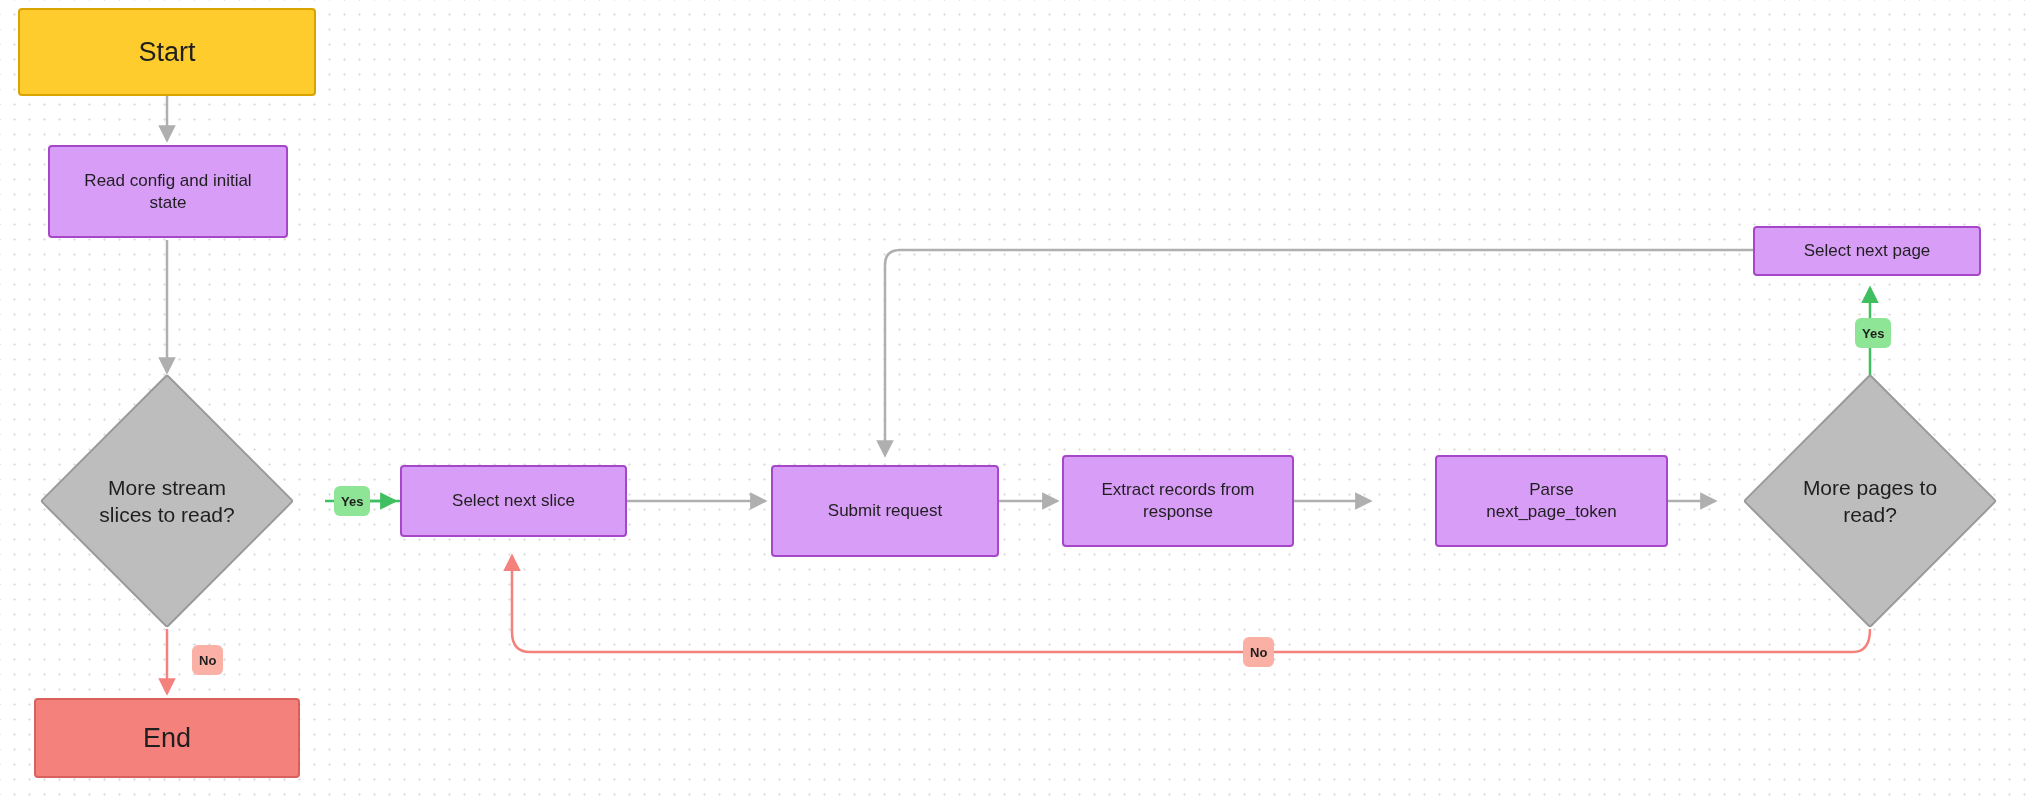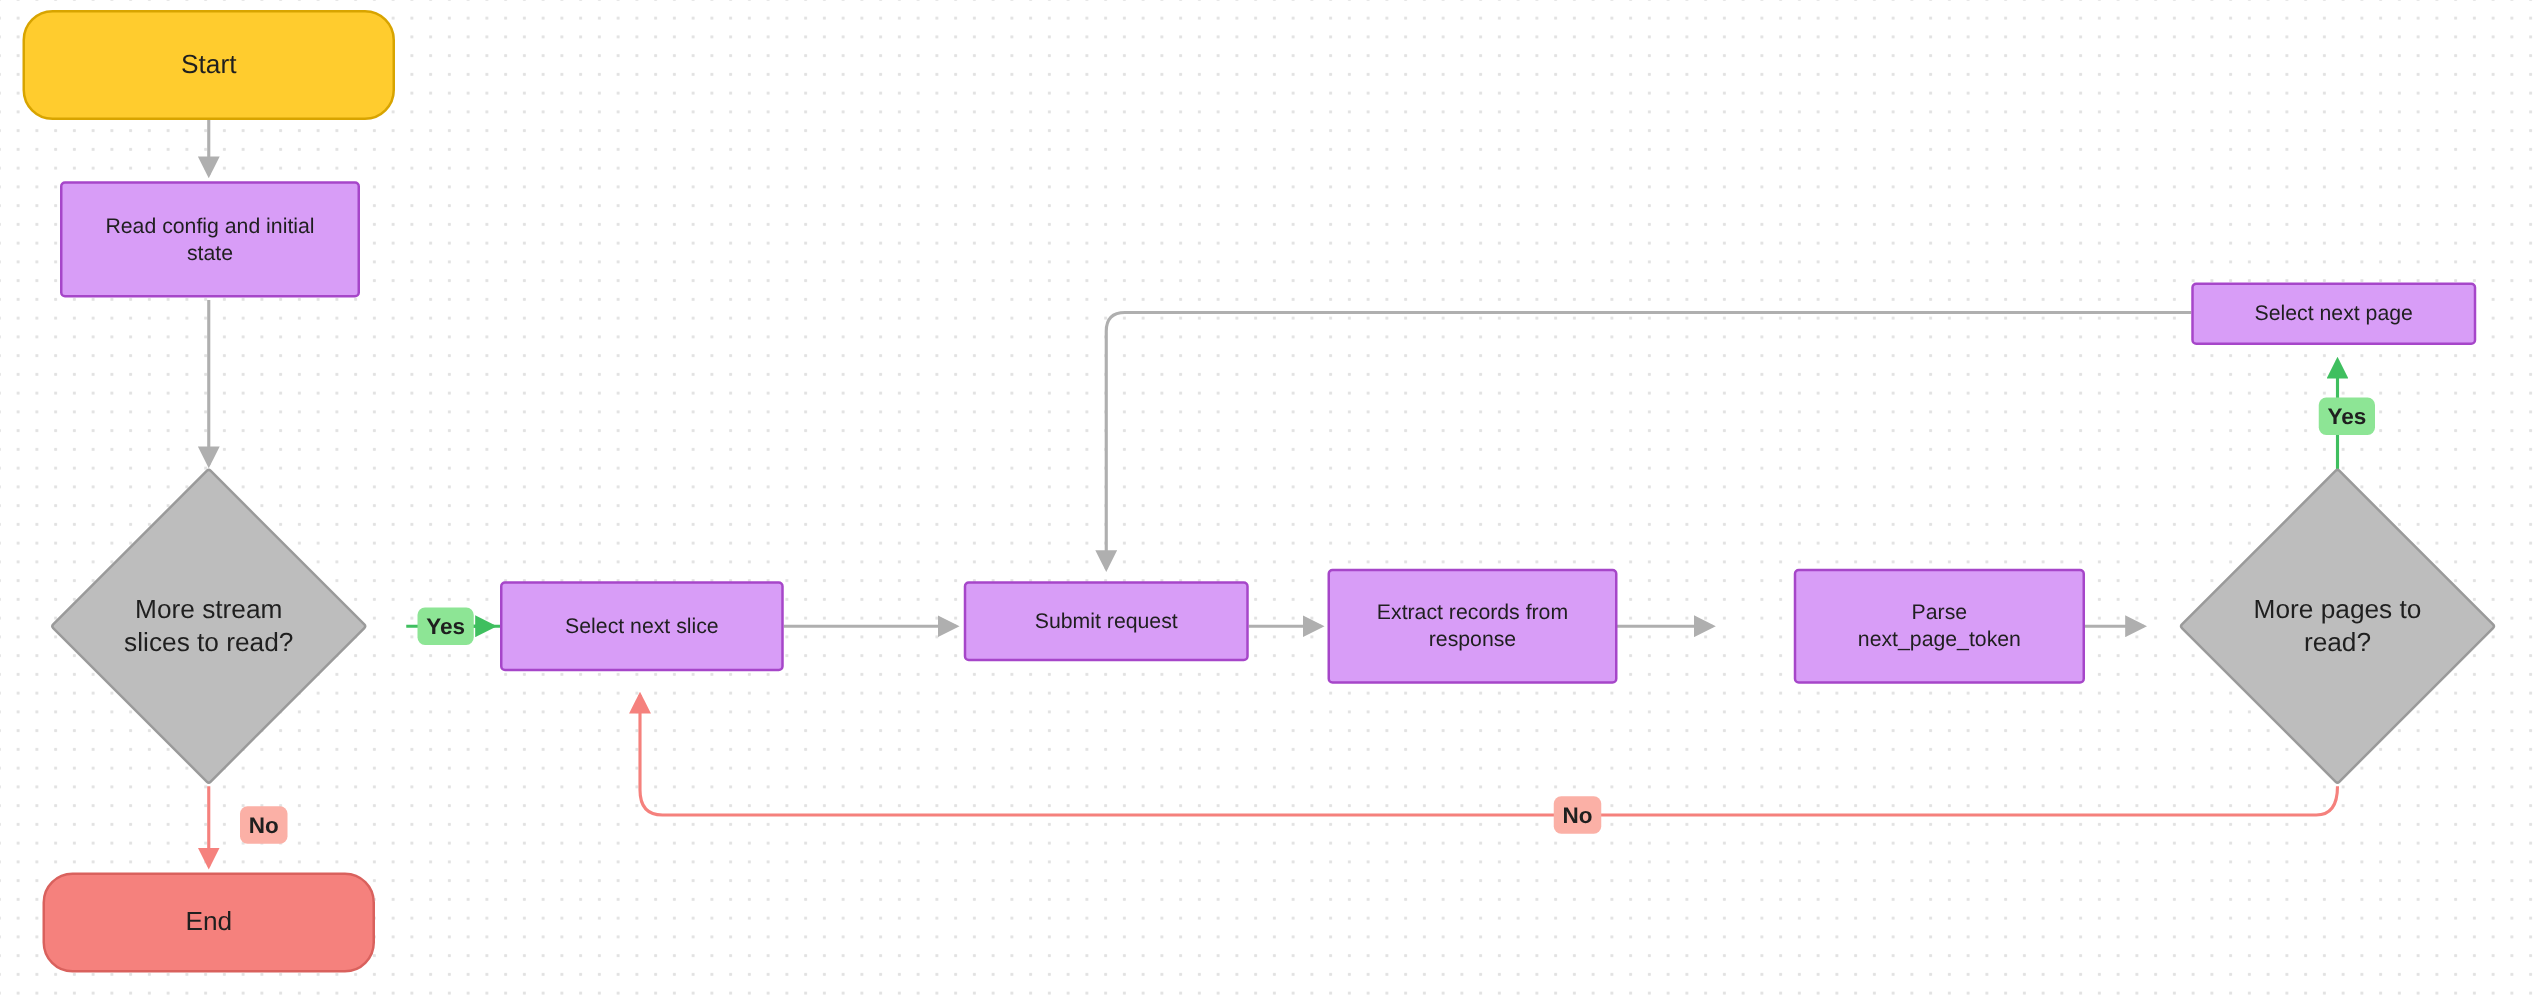--- a/index.html
+++ b/index.html
@@ -31,24 +31,24 @@
     box-sizing: border-box;
     display: flex;
     align-items: center;
     justify-content: center;
     text-align: center;
     color: #1f1f1f;
     line-height: 1.28;
     white-space: pre-line;
   }
   .node-terminal {
-    border-radius: 24px;
+    border-radius: 4px;
     border-width: 2px;
     border-style: solid;
-    font-size: 21px;
+    font-size: 27px;
   }
   .node-start {
     background: #FFCC2E;
     border-color: #D8A400;
   }
   .node-end {
     background: #F5817D;
     border-color: #D9615D;
   }
   .node-process {
@@ -84,21 +84,21 @@
     line-height: 1.3;
     white-space: pre-line;
     pointer-events: none;
   }
   .edge-label {
     position: absolute;
     box-sizing: border-box;
     display: flex;
     align-items: center;
     justify-content: center;
-    font-size: 18px;
+    font-size: 13px;
     font-weight: 600;
     color: #1f1f1f;
     border-radius: 6px;
     padding: 0 7px;
     min-width: 26px;
     height: 30px;
   }
   .label-yes { background: #8DE595; }
   .label-no  { background: #FBB0A6; margin-left: 40px; }
 </style>
@@ -160,21 +160,21 @@
   </div>
 
   <div class="node node-process" style="left:400px; top:465px; width:227px; height:72px;">
     <span>Select next slice</span>
   </div>
 
   <div class="node node-terminal node-end" style="left:34px; top:698px; width:266px; height:80px;">
     <span>End</span>
   </div>
 
-  <div class="node node-process" style="left:771px; top:465px; width:228px; height:64px;">
+  <div class="node node-process" style="left:771px; top:465px; width:228px; height:92px;">
     <span>Submit request</span>
   </div>
 
   <div class="node node-process" style="left:1062px; top:455px; width:232px; height:92px;">
     <span>Extract records from
 response</span>
   </div>
 
   <div class="node node-process" style="left:1435px; top:455px; width:233px; height:92px;">
     <span>Parse

